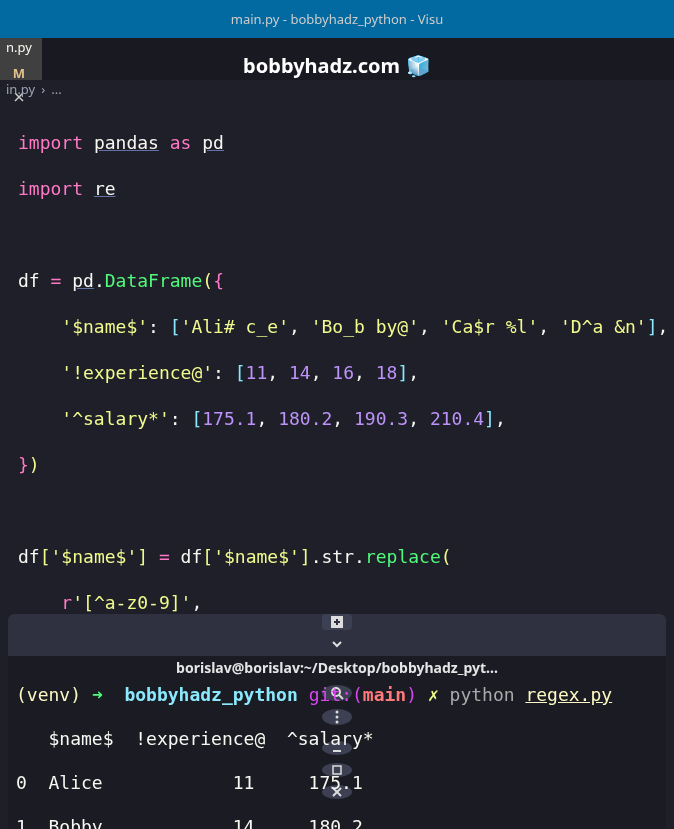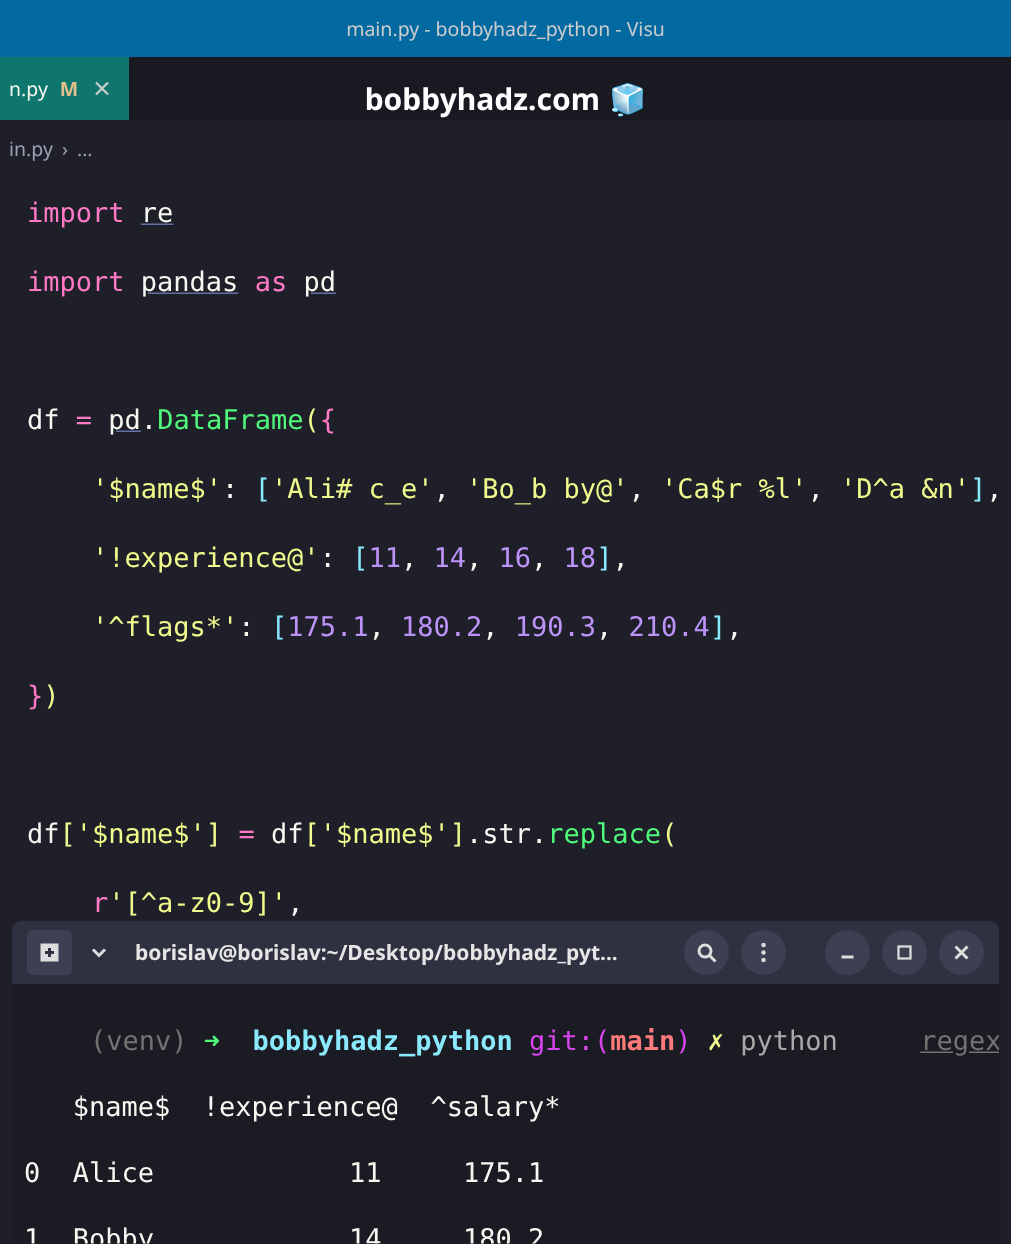--- a/index.html
+++ b/index.html
@@ -25,26 +25,27 @@
 .tab-bar {
   height: 42px;
   background: #191a21;
   display: flex;
   align-items: center;
 }
 .tab {
   height: 100%;
   display: flex;
   align-items: center;
-  background: #0f766e;
+  background: #404040;
   padding: 0 10px 0 6px;
   gap: 8px;
   color: #f8f8f2;
   font-family: system-ui, sans-serif;
   font-size: 13px;
+  flex-direction: column;
 }
 .tab .modified { color: #e2c08d; font-weight: bold; }
 .tab .close-icon { color: #ccc; width: 16px; height: 16px; display: flex; align-items: center; justify-content: center; cursor: pointer; }
 .watermark {
   position: absolute;
   left: 0; right: 0;
   top: 52px;
   text-align: center;
   font-family: system-ui, sans-serif;
   font-size: 20px;
@@ -53,21 +54,21 @@
   z-index: 10;
   display: flex;
   justify-content: center;
   align-items: center;
   gap: 6px;
   pointer-events: none;
 }
 .breadcrumb {
   height: 28px;
   display: flex;
-  align-items: flex-end;
+  align-items: flex-start;
   padding: 0 6px;
   font-family: system-ui, sans-serif;
   font-size: 13px;
   color: #9da0b5;
   gap: 6px;
 }
 .editor {
   padding: 0 0 0 18px;
   line-height: 23px;
   white-space: pre;
@@ -97,20 +98,21 @@
   border-radius: 6px 6px 0 0;
   overflow: hidden;
 }
 .term-header {
   height: 42px;
   background: #2f3140;
   display: flex;
   align-items: center;
   padding: 0 10px;
   gap: 8px;
+  flex-direction: column;
 }
 .term-btn {
   width: 30px; height: 30px;
   border-radius: 4px;
   display: flex;
   align-items: center;
   justify-content: center;
   cursor: pointer;
 }
 .term-btn.square { background: #3d3f52; }
@@ -133,21 +135,21 @@
   font-size: 18px;
   line-height: 22px;
   white-space: pre;
   color: #f8f8f2;
 }
 .t-green { color: #50fa7b; }
 .t-cyan { color: #8be9fd; font-weight: bold; }
 .t-blue { color: #d946ef; }
 .t-red { color: #ff7a7a; font-weight: bold; margin-top: 24px; }
 .t-yellow { color: #f1fa8c; font-weight: bold; }
-.t-white { color: #737373; margin-left: 44px; }
+.t-white { color: #fef9c3; }
 .t-under { text-decoration: underline; }
 .t-dim { color: #aaa; margin-top: 12px; }
 svg { display: block; }
 </style>
 </head>
 <body>
 
 <div class="title-bar">
   <span>main.py - bobbyhadz_python - Visu</span>
 </div>
@@ -169,27 +171,27 @@
   <span>🧊</span>
 </div>
 
 <div class="breadcrumb">
   <span>in.py</span>
   <span>›</span>
   <span>...</span>
 </div>
 
 <div class="editor">
+<div><span class="kw-import">import</span> <span class="ident ident-u">pandas</span> <span class="kw-as">as</span> <span class="ident ident-u">pd</span></div>
 <div><span class="kw-import">import</span> <span class="ident ident-u">re</span></div>
-<div><span class="kw-import">import</span> <span class="ident ident-u">pandas</span> <span class="kw-as">as</span> <span class="ident ident-u">pd</span></div>
 <div>&nbsp;</div>
 <div><span class="ident">df</span> <span class="op">=</span> <span class="ident ident-u">pd</span><span class="punct">.</span><span class="fn">DataFrame</span><span class="brace-y">(</span><span class="brace-p">{</span></div>
 <div>    <span class="str">'$name$'</span><span class="punct">:</span> <span class="brace-c">[</span><span class="str">'Ali# c_e'</span><span class="punct">,</span> <span class="str">'Bo_b by@'</span><span class="punct">,</span> <span class="str">'Ca$r %l'</span><span class="punct">,</span> <span class="str">'D^a &amp;n'</span><span class="brace-c">]</span><span class="punct">,</span></div>
 <div>    <span class="str">'!experience@'</span><span class="punct">:</span> <span class="brace-c">[</span><span class="num">11</span><span class="punct">,</span> <span class="num">14</span><span class="punct">,</span> <span class="num">16</span><span class="punct">,</span> <span class="num">18</span><span class="brace-c">]</span><span class="punct">,</span></div>
-<div>    <span class="str">'^flags*'</span><span class="punct">:</span> <span class="brace-c">[</span><span class="num">175.1</span><span class="punct">,</span> <span class="num">180.2</span><span class="punct">,</span> <span class="num">190.3</span><span class="punct">,</span> <span class="num">210.4</span><span class="brace-c">]</span><span class="punct">,</span></div>
+<div>    <span class="str">'^salary*'</span><span class="punct">:</span> <span class="brace-c">[</span><span class="num">175.1</span><span class="punct">,</span> <span class="num">180.2</span><span class="punct">,</span> <span class="num">190.3</span><span class="punct">,</span> <span class="num">210.4</span><span class="brace-c">]</span><span class="punct">,</span></div>
 <div><span class="brace-p">}</span><span class="brace-y">)</span></div>
 <div>&nbsp;</div>
 <div><span class="ident">df</span><span class="brace-y">[</span><span class="str">'$name$'</span><span class="brace-y">]</span> <span class="op">=</span> <span class="ident">df</span><span class="brace-y">[</span><span class="str">'$name$'</span><span class="brace-y">]</span><span class="punct">.</span><span class="ident">str</span><span class="punct">.</span><span class="fn">replace</span><span class="brace-y">(</span></div>
 <div>    <span class="op">r</span><span class="str">'[^a-z0-9]'</span><span class="punct">,</span></div>
 <div>    <span class="str">''</span><span class="punct">,</span></div>
 <div>    <span class="param">regex</span><span class="op">=</span><span class="const">True</span><span class="punct">,</span></div>
 <div>    <span class="param">flags</span><span class="op">=</span><span class="ident ident-u">re</span><span class="punct">.</span><span class="ident">IGNORECASE</span></div>
 <div><span class="brace-y">)</span></div>
 <div>&nbsp;</div>
 

